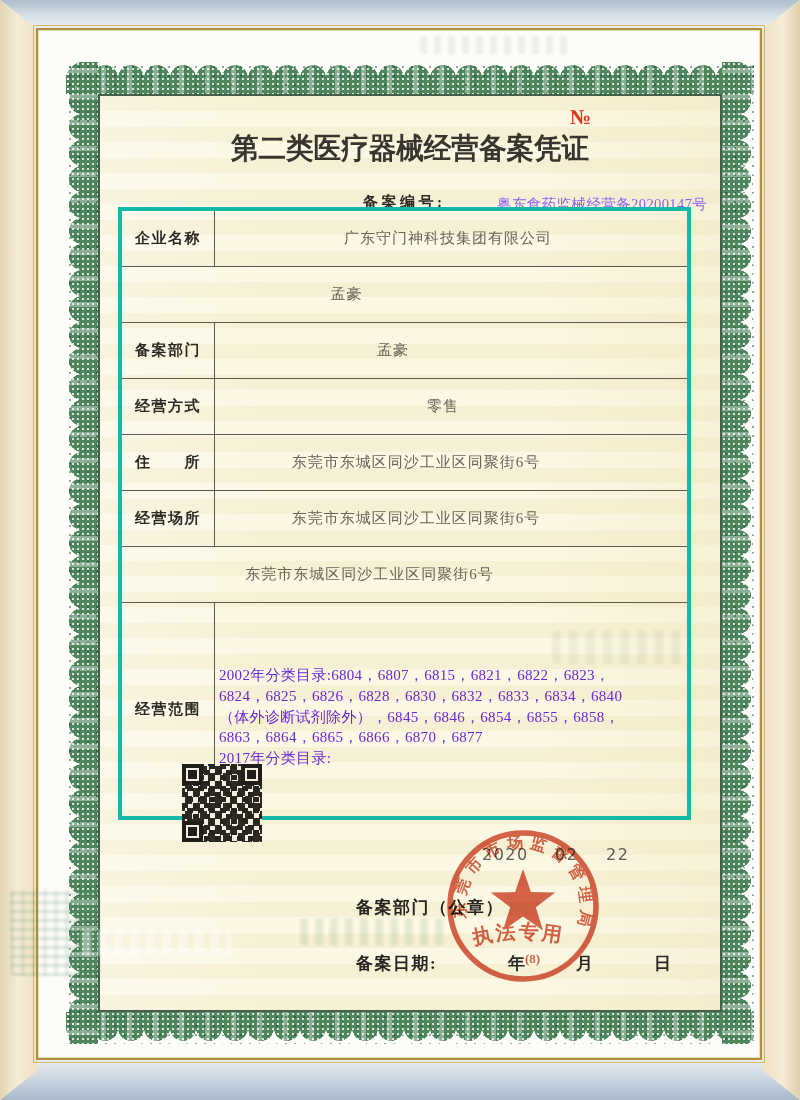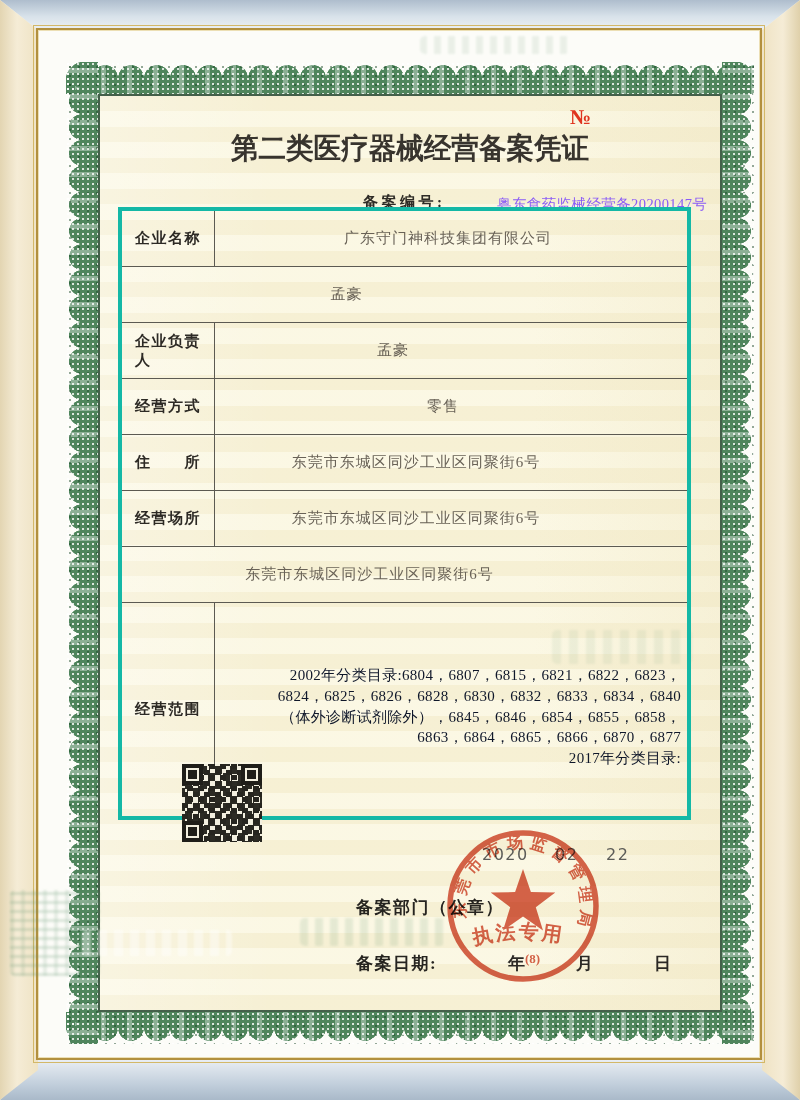--- a/index.html
+++ b/index.html
@@ -79,21 +79,21 @@
   .tr-scope{height:213px;}
   .tl{width:93px;flex:none;border-right:1px solid #5c5a52;display:flex;align-items:center;
       padding-left:13px;box-sizing:border-box;font:700 15px "Liberation Serif",serif;color:#2d2a25;letter-spacing:1.5px;}
   .tv{flex:1;display:flex;align-items:center;justify-content:center;
       font:15px "Liberation Serif",serif;color:#696257;letter-spacing:1px;}
   .shift-a{transform:translateX(-3px);}
   .shift-b{transform:translateX(-58px);}
   .shift-c{transform:translateX(-8px);}
   .shift-d{transform:translateX(-35px);}
   .tv-scope{display:block;padding:62px 6px 0 4px;box-sizing:border-box;
-      font:15px "Liberation Serif",serif;color:#0f172a;letter-spacing:.3px;line-height:20.8px;text-align:right;}
+      font:15px "Liberation Serif",serif;color:#6d28d9;letter-spacing:.3px;line-height:20.8px;}
 
   
   .qr{position:absolute;left:182px;top:764px;width:80px;height:78px;
     background:
       conic-gradient(#26251f 25%, rgba(0,0,0,0) 0 50%, #26251f 0 75%, rgba(0,0,0,0) 0) 0 0/11px 11px,
       conic-gradient(rgba(0,0,0,0) 25%, #2c2b24 0 50%, rgba(0,0,0,0) 0 75%, #2c2b24 0) 3px 2px/15px 15px,
       #f2efdf;}
   .qf{position:absolute;width:21px;height:21px;border:4px solid #1f1e19;background:#f2efdf;box-sizing:border-box;}
   .qf::after{content:"";position:absolute;inset:2px;background:#1f1e19;}
   .qf1{left:0;top:0;} .qf2{right:0;top:0;} .qf3{left:0;bottom:0;}
@@ -155,21 +155,21 @@
 
   <div class="table">
     <div class="tr">
       <div class="tl">企业名称</div>
       <div class="tv shift-a">广东守门神科技集团有限公司</div>
     </div>
     <div class="tr">
       <div class="tv shift-b">孟豪</div>
     </div>
     <div class="tr">
-      <div class="tl">企业负责人</div>
+      <div class="tl">备案部门</div>
       <div class="tv shift-b">孟豪</div>
     </div>
     <div class="tr">
       <div class="tl">经营方式</div>
       <div class="tv shift-c">零售</div>
     </div>
     <div class="tr">
       <div class="tl">住　　所</div>
       <div class="tv shift-d">东莞市东城区同沙工业区同聚街6号</div>
     </div>

